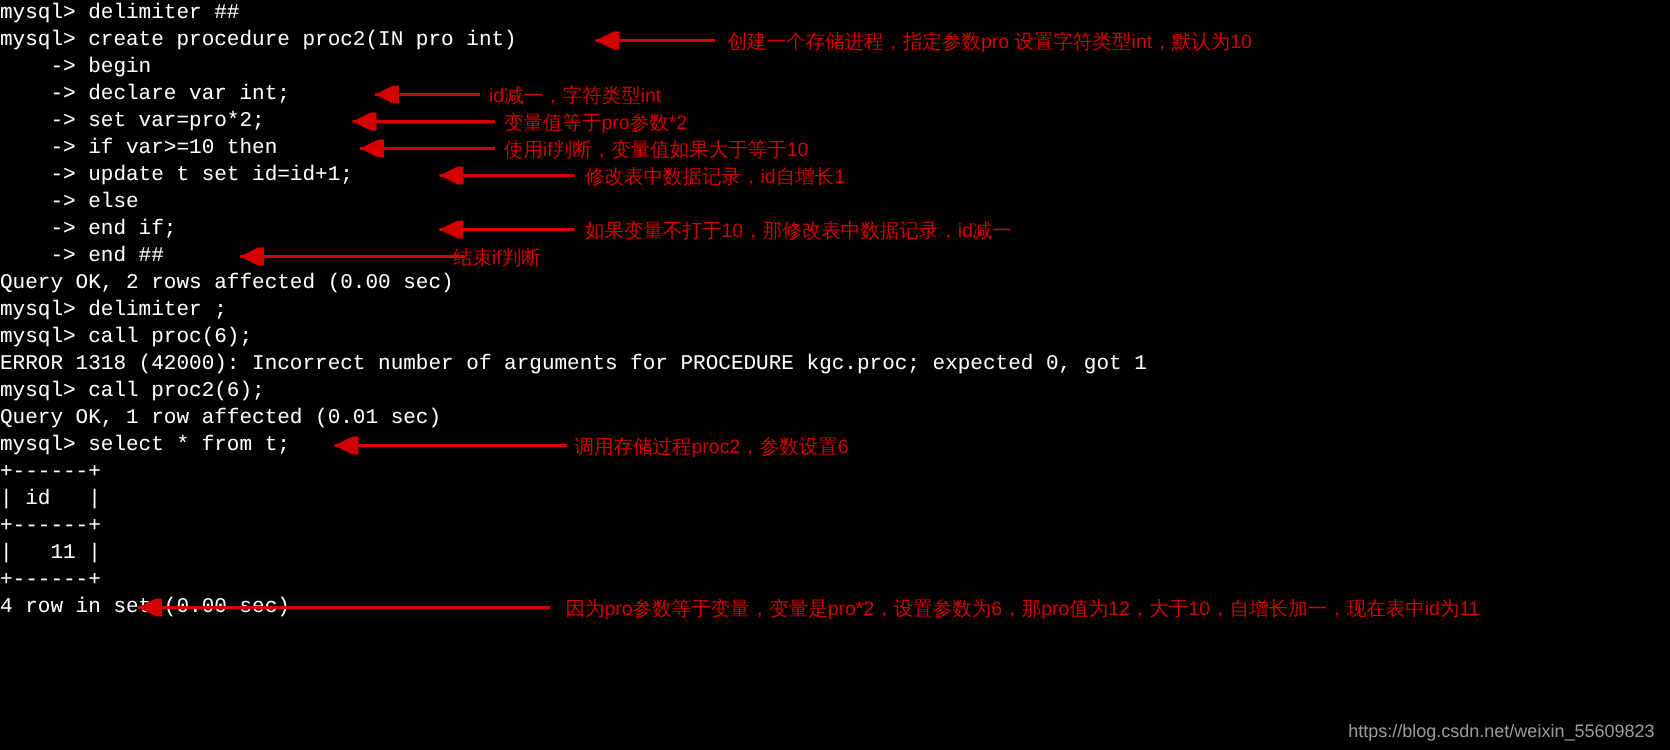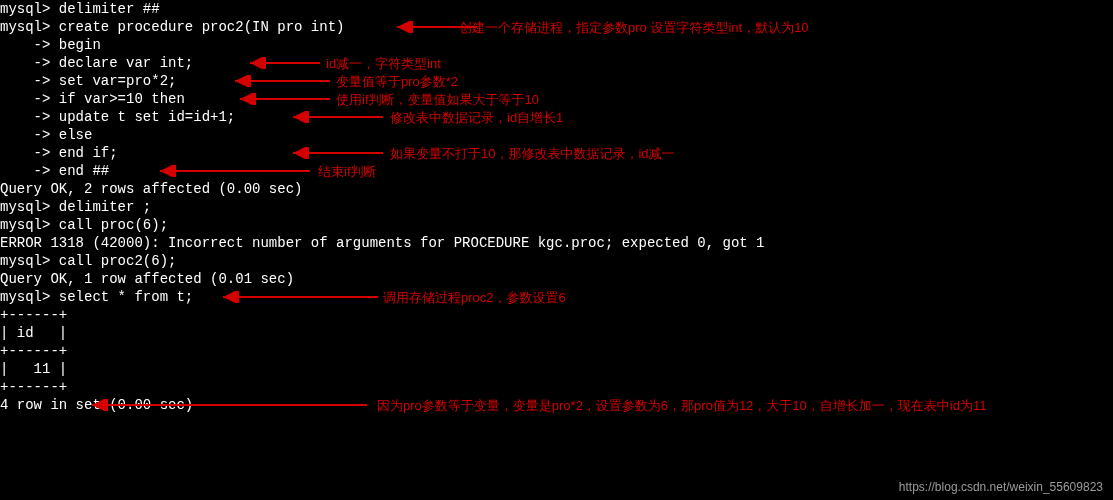--- a/index.html
+++ b/index.html
@@ -98,25 +98,25 @@
   <svg class="arrow" style="left:150px;top:165px" width="160" height="12" viewBox="0 0 160 12">
       <line x1="10" y1="6" x2="160" y2="6" stroke="#d40000" stroke-width="2" marker-start="url(#ah1)"></line>
     </svg>
   <svg class="arrow" style="left:213px;top:291px" width="165" height="12" viewBox="0 0 165 12">
       <line x1="10" y1="6" x2="165" y2="6" stroke="#d40000" stroke-width="2" marker-start="url(#ah1)"></line>
     </svg>
   <svg class="arrow" style="left:82px;top:399px" width="285" height="12" viewBox="0 0 285 12">
       <line x1="10" y1="6" x2="285" y2="6" stroke="#d40000" stroke-width="2" marker-start="url(#ah1)"></line>
     </svg>
 
-  <div class="ann" style="position:absolute;left:459px;top:19px">创建一个存储进程，指定参数pro 设置字符类型int，默认为10</div>
+  <div class="ann" style="position:absolute;left:485px;top:19px">创建一个存储进程，指定参数pro 设置字符类型int，默认为10</div>
   <div class="ann" style="position:absolute;left:326px;top:55px">id减一，字符类型int</div>
   <div class="ann" style="position:absolute;left:336px;top:73px">变量值等于pro参数*2</div>
   <div class="ann" style="position:absolute;left:336px;top:91px">使用if判断，变量值如果大于等于10</div>
   <div class="ann" style="position:absolute;left:390px;top:109px">修改表中数据记录，id自增长1</div>
   <div class="ann" style="position:absolute;left:390px;top:145px">如果变量不打于10，那修改表中数据记录，id减一</div>
-  <div class="ann" style="position:absolute;left:318px;top:163px">结束if判断</div>
+  <div class="ann" style="position:absolute;left:302px;top:163px">结束if判断</div>
   <div class="ann" style="position:absolute;left:383px;top:289px">调用存储过程proc2，参数设置6</div>
   <div class="ann" style="position:absolute;left:377px;top:397px">因为pro参数等于变量，变量是pro*2，设置参数为6，那pro值为12，大于10，自增长加一，现在表中id为11</div>
 
   <div class="watermark">https://blog.csdn.net/weixin_55609823</div>
 
 </div>
 
 </body></html>

